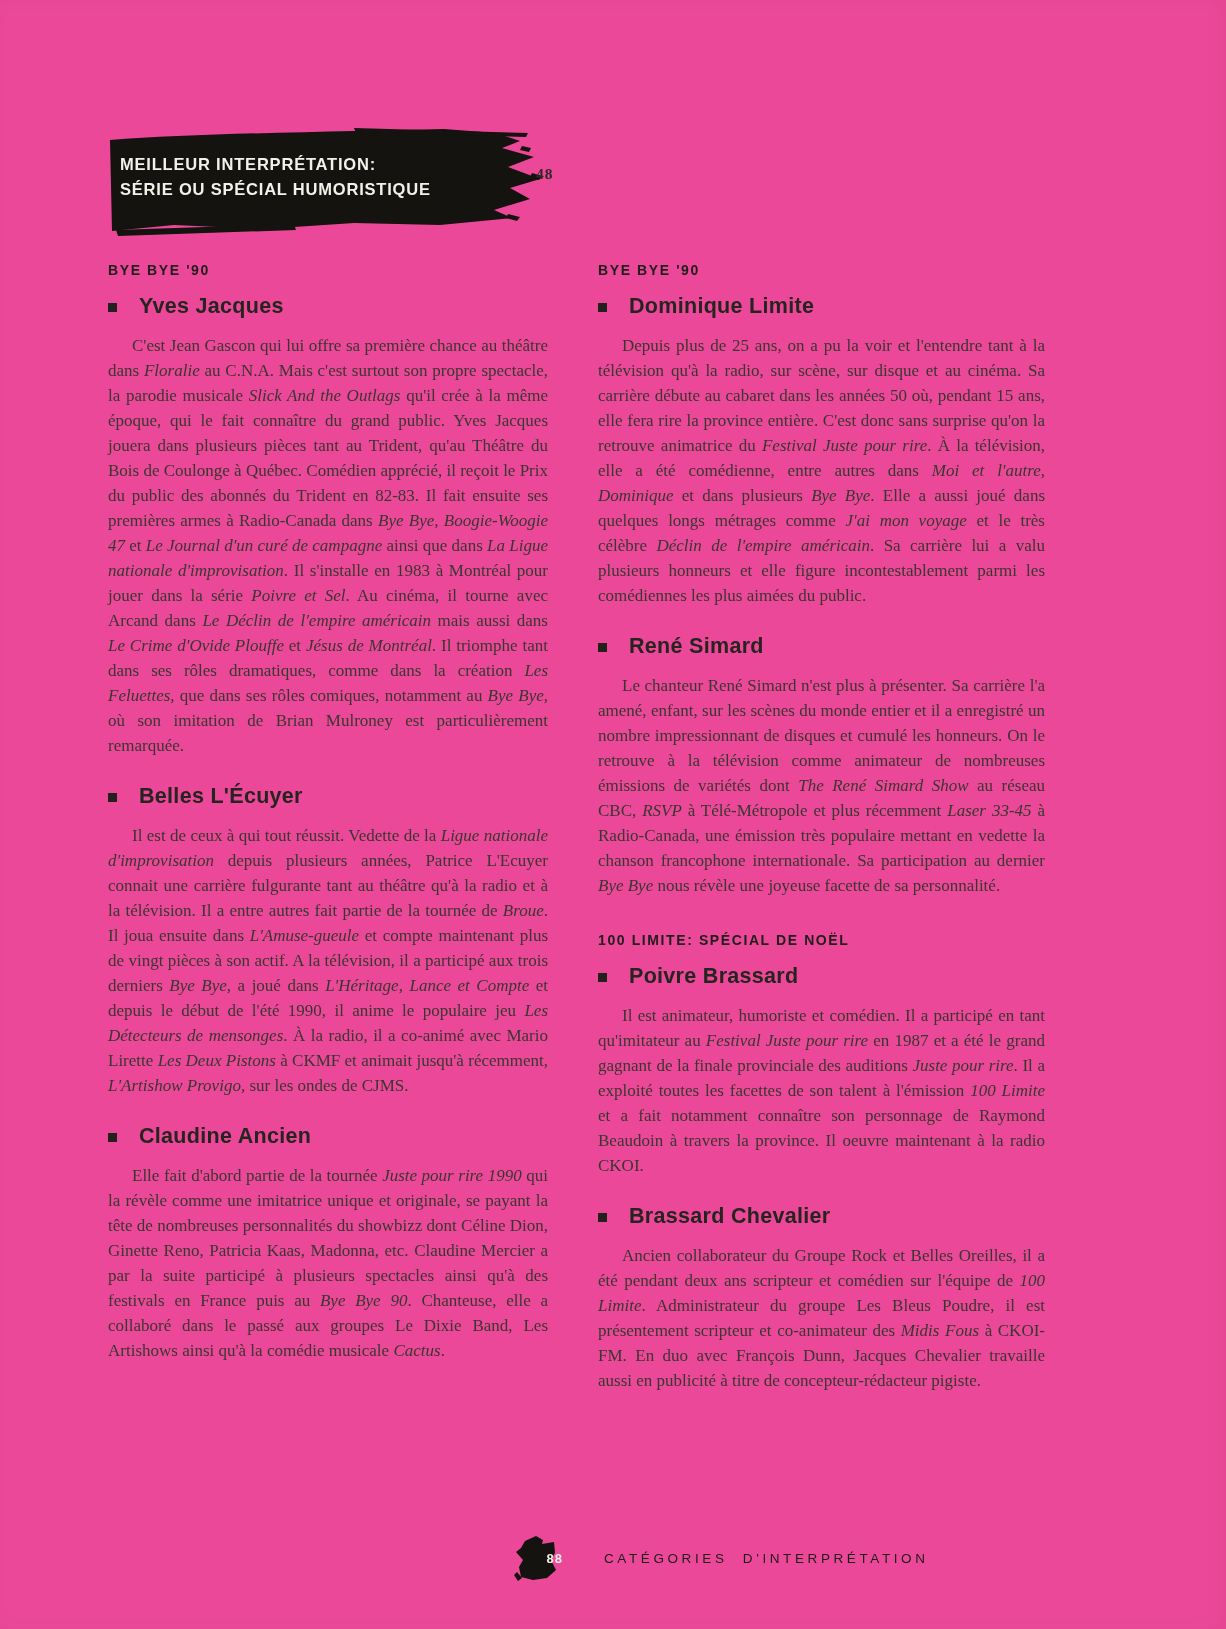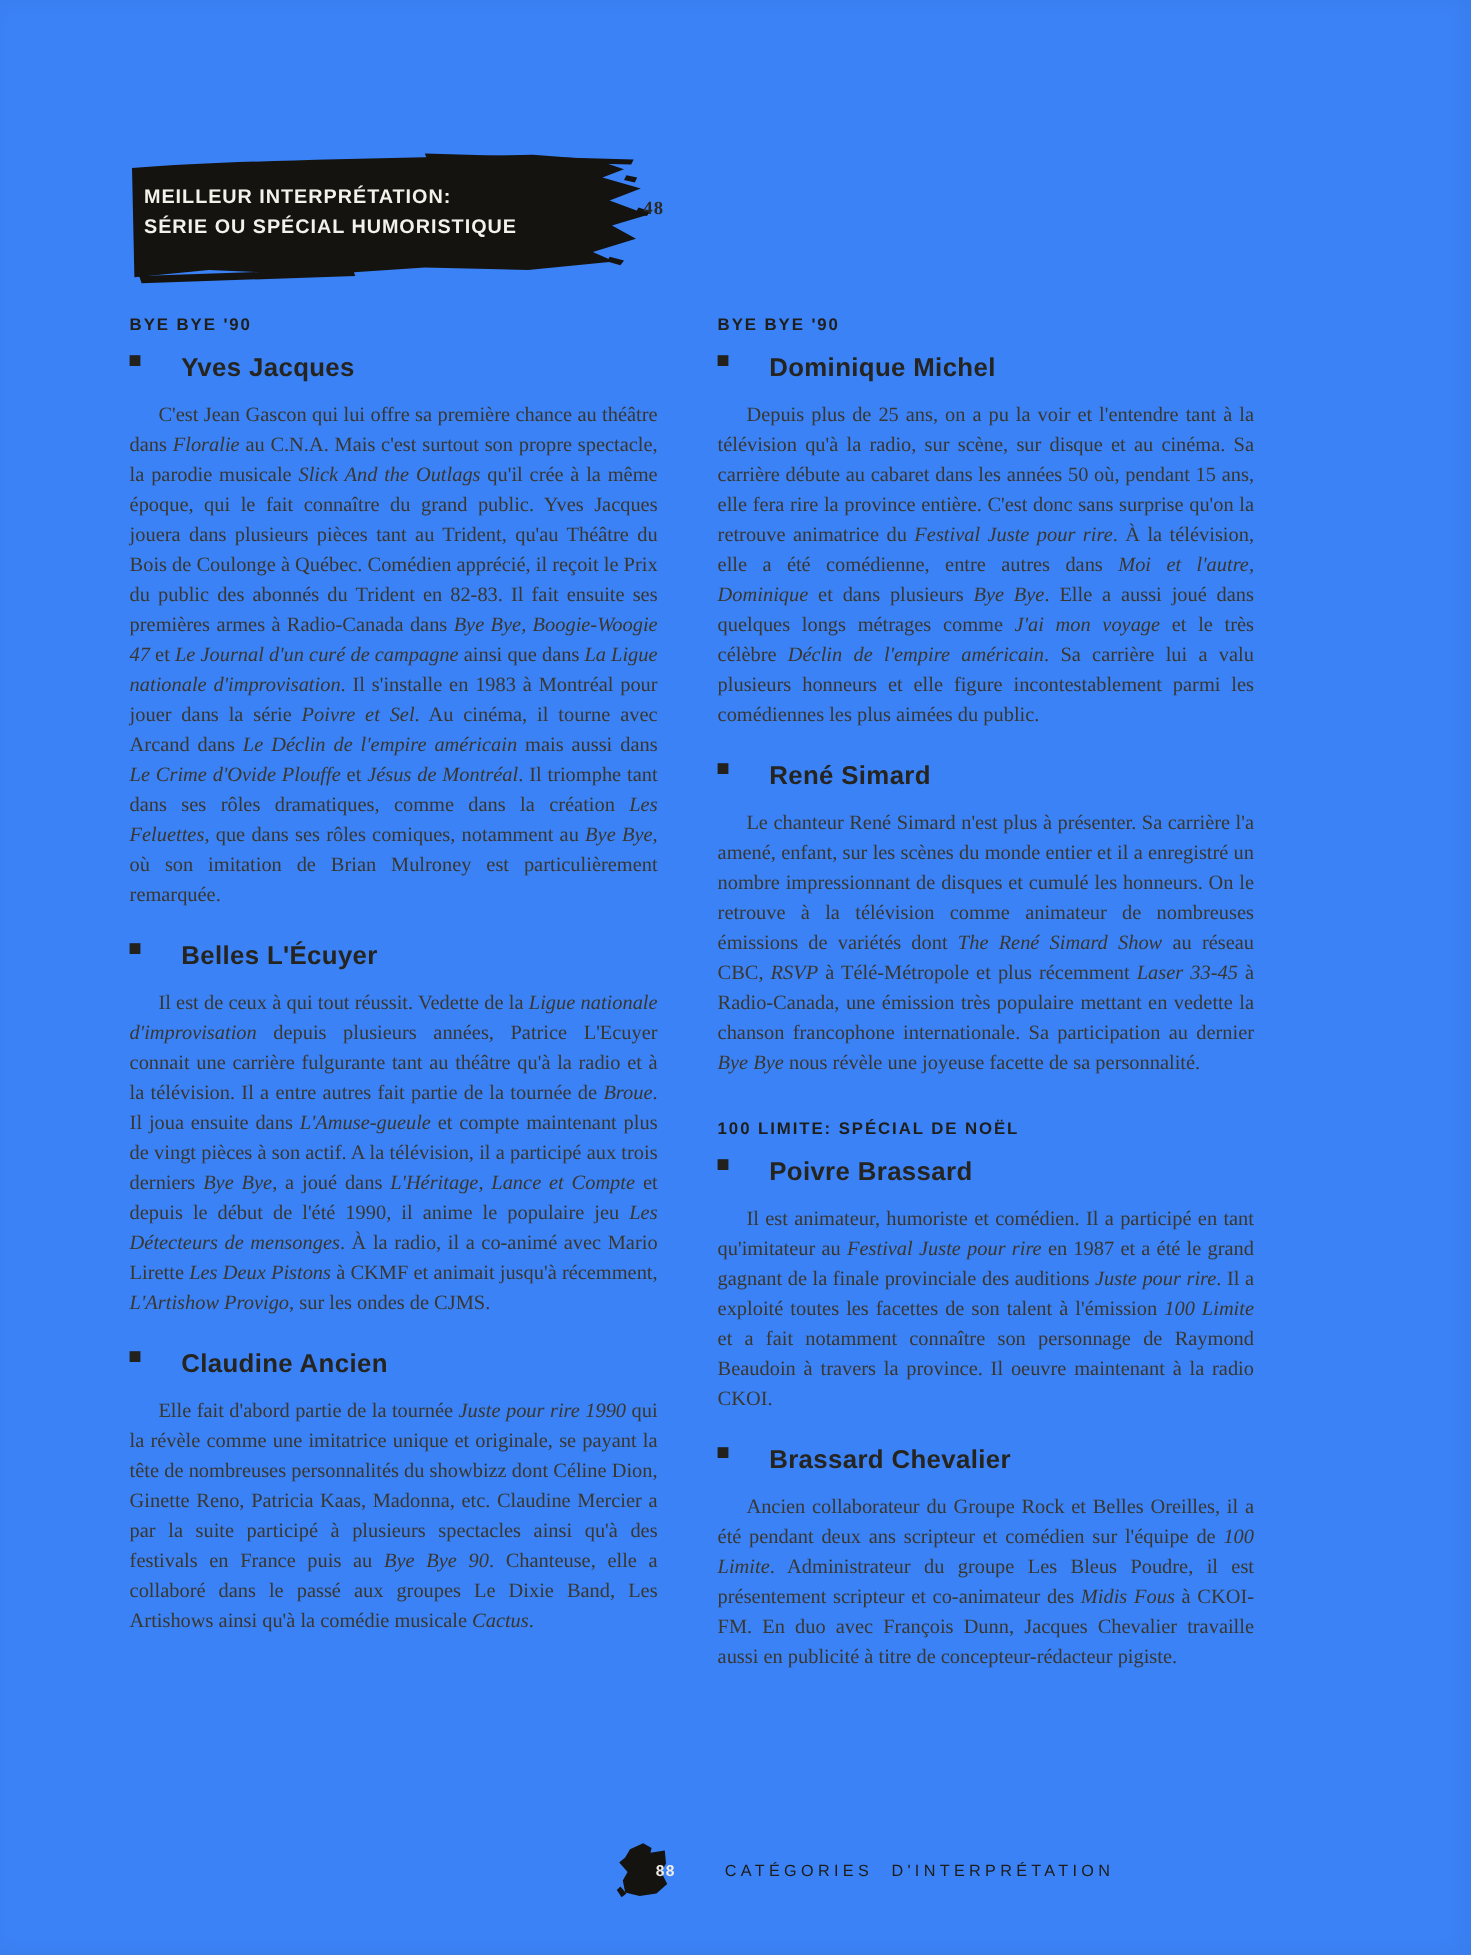--- a/index.html
+++ b/index.html
@@ -1,19 +1,19 @@
 <!DOCTYPE html>
 <html lang="fr"><head>
 <meta charset="utf-8">
 <style>
   html,body{margin:0;padding:0;}
   body{background:#888;font-family:"Liberation Sans",sans-serif;}
   .page{
     position:relative;width:1226px;height:1629px;margin:0 auto;
-    background:#3b82f6;overflow:hidden;
+    background:#ec4899;overflow:hidden;
     box-shadow:inset -6px 0 18px rgba(0,0,0,0.04);
   }
   
   .banner{position:absolute;left:104px;top:126px;width:442px;height:114px;}
   .banner svg{position:absolute;left:0;top:0;width:100%;height:100%;}
   .banner-text{
     position:absolute;left:16px;top:26px;
     color:#f3f1e9;font-weight:bold;font-size:16.5px;line-height:25px;
     letter-spacing:0.8px;white-space:nowrap;
   }
@@ -24,21 +24,21 @@
   
   .col{position:absolute;top:262px;color:#3a3833;}
   .col-left{left:108px;width:440px;}
   .col-right{left:598px;width:447px;}
   .kicker{
     font-weight:bold;font-size:14px;letter-spacing:1.6px;
     color:#1f1e1a;margin:0 0 16px 0;
   }
   .kicker.mt{margin-top:34px;}
   .entry-head{
-    display:flex;align-items:flex-start;gap:34px;
+    display:flex;align-items:center;gap:22px;
     margin:0 0 14px 0;
   }
   .entry-head .bullet{
     width:9px;height:9px;background:#22211d;flex:0 0 auto;margin-top:2px;
   }
   .entry-head .name{
     font-weight:bold;font-size:21.5px;color:#26241f;letter-spacing:0.3px;
   }
   .entry + .entry{margin-top:13px;}
   .para{
@@ -110,21 +110,21 @@
       <p class="para"><span>Elle fait d'abord partie de la tournée </span><i>Juste pour rire 1990</i><span> qui la révèle comme une imitatrice unique et originale, se payant la tête de nombreuses personnalités du showbizz dont Céline Dion, Ginette Reno, Patricia Kaas, Madonna, etc. Claudine Mercier a par la suite participé à plusieurs spectacles ainsi qu'à des festivals en France puis au </span><i>Bye Bye 90</i><span>. Chanteuse, elle a collaboré dans le passé aux groupes Le Dixie Band, Les Artishows ainsi qu'à la comédie musicale </span><i>Cactus</i><span>.</span></p>
     </div>
   </div>
 
   <div class="col col-right">
     <div class="kicker">BYE BYE '90</div>
 
     <div class="entry">
       <div class="entry-head">
         <span class="bullet"></span>
-        <span class="name">Dominique Michel</span>
+        <span class="name">Dominique Limite</span>
       </div>
       <p class="para"><span>Depuis plus de 25 ans, on a pu la voir et l'entendre tant à la télévision qu'à la radio, sur scène, sur disque et au cinéma. Sa carrière débute au cabaret dans les années 50 où, pendant 15 ans, elle fera rire la province entière. C'est donc sans surprise qu'on la retrouve animatrice du </span><i>Festival Juste pour rire</i><span>. À la télévision, elle a été comédienne, entre autres dans </span><i>Moi et l'autre, Dominique</i><span> et dans plusieurs </span><i>Bye Bye</i><span>. Elle a aussi joué dans quelques longs métrages comme </span><i>J'ai mon voyage</i><span> et le très célèbre </span><i>Déclin de l'empire américain</i><span>. Sa carrière lui a valu plusieurs honneurs et elle figure incontestablement parmi les comédiennes les plus aimées du public.</span></p>
     </div>
 
     <div class="entry">
       <div class="entry-head">
         <span class="bullet"></span>
         <span class="name">René Simard</span>
       </div>
       <p class="para"><span>Le chanteur René Simard n'est plus à présenter. Sa carrière l'a amené, enfant, sur les scènes du monde entier et il a enregistré un nombre impressionnant de disques et cumulé les honneurs. On le retrouve à la télévision comme animateur de nombreuses émissions de variétés dont </span><i>The René Simard Show</i><span> au réseau CBC, </span><i>RSVP</i><span> à Télé-Métropole et plus récemment </span><i>Laser 33-45</i><span> à Radio-Canada, une émission très populaire mettant en vedette la chanson francophone internationale. Sa participation au dernier </span><i>Bye Bye</i><span> nous révèle une joyeuse facette de sa personnalité.</span></p>

